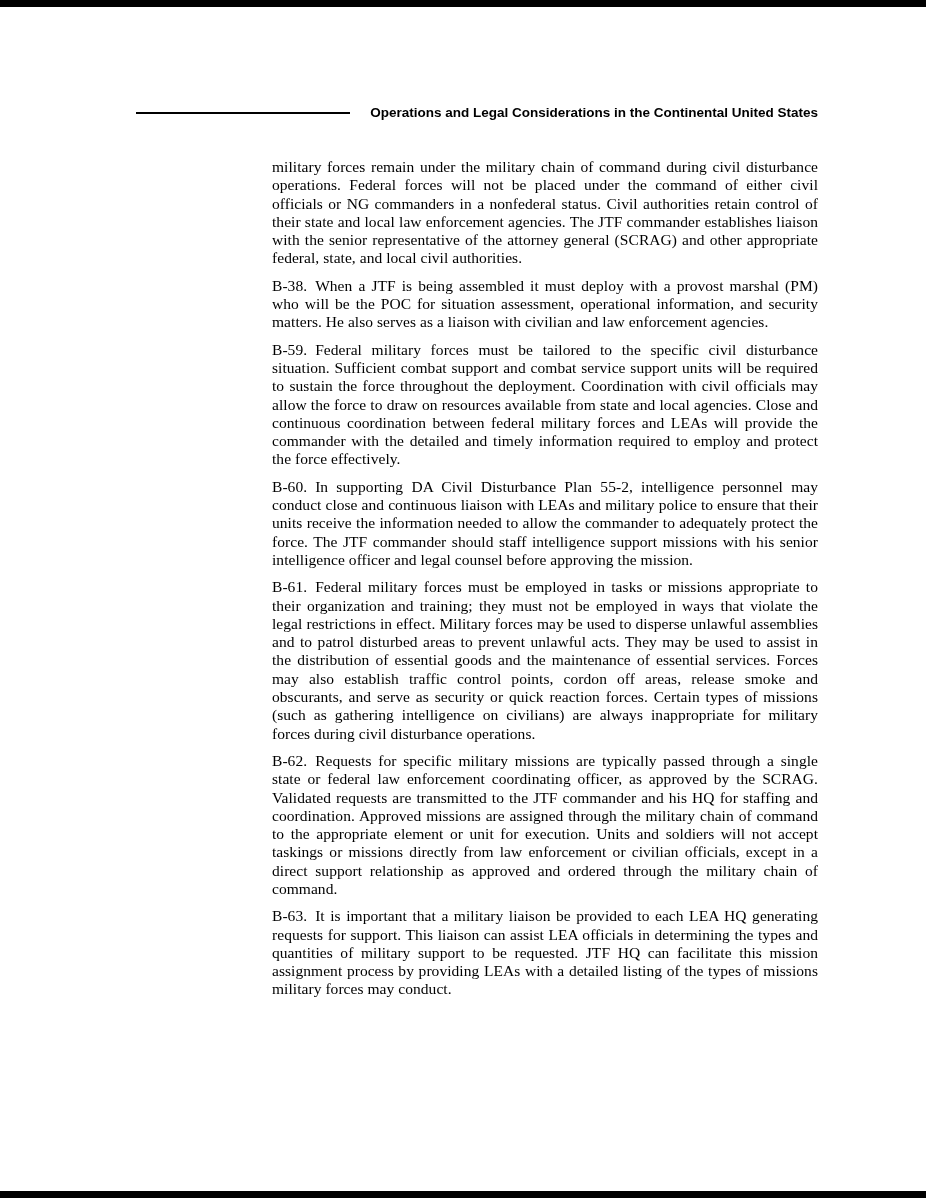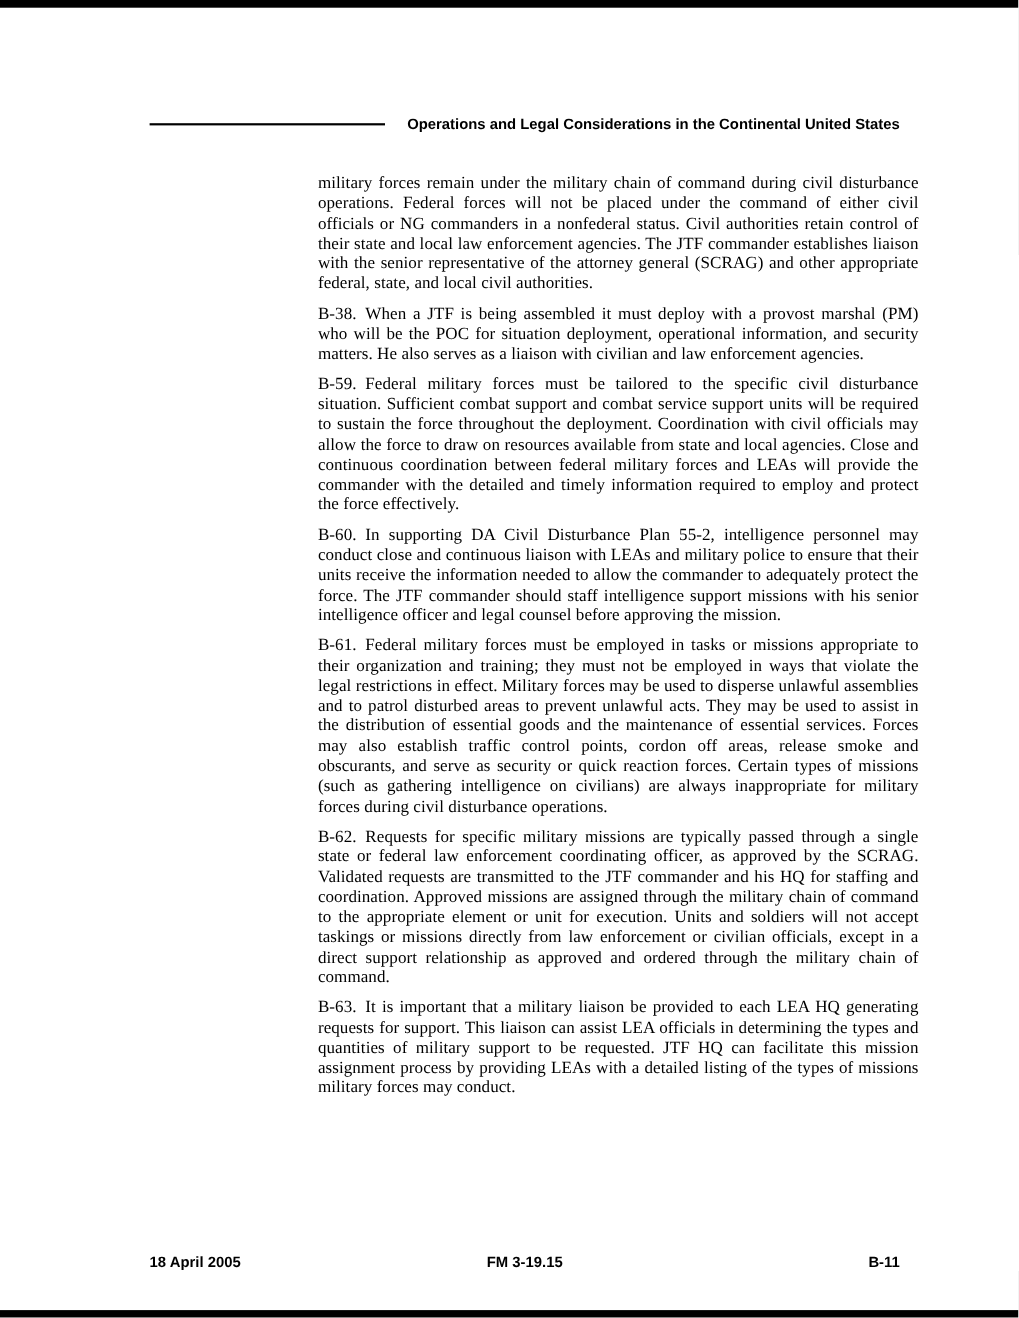--- a/index.html
+++ b/index.html
@@ -44,21 +44,20 @@
   .page-title {
     flex: 1 1 auto;
     text-align: right;
     white-space: nowrap;
   }
   .page-body {
     position: absolute;
     left: 272px;
     width: 546px;
     top: 158px;
-    margin-left: 17px;
   }
   .para {
     font-size: 15.5px;
     line-height: 18.3px;
     text-align: justify;
     margin-bottom: 9px;
     letter-spacing: 0.05px;
   }
   .para-label { margin-right: 8px; }
   .italic { }
@@ -84,29 +83,24 @@
 
   <div class="scan-edge top"></div>
 
   <div class="page-header">
     <div class="header-rule"></div>
     <div class="page-title">Operations and Legal Considerations in the Continental United States</div>
   </div>
 
   <div class="page-body">
       <p class="para"><span>military forces remain under the military chain of command during civil disturbance operations. Federal forces will not be placed under the command of either civil officials or NG commanders in a nonfederal status. Civil authorities retain control of their state and local law enforcement agencies. The JTF commander establishes liaison with the senior representative of the attorney general (SCRAG) and other appropriate federal, state, and local civil authorities.</span></p>
-      <p class="para"><span class="para-label">B-38.</span><span>When a JTF is being assembled it must deploy with a provost marshal (PM) who will be the POC for situation deployment, operational information, and security matters. He also serves as a liaison with civilian and law enforcement agencies.</span></p>
+      <p class="para"><span class="para-label">B-38.</span><span>When a JTF is being assembled it must deploy with a provost marshal (PM) who will be the POC for situation assessment, operational information, and security matters. He also serves as a liaison with civilian and law enforcement agencies.</span></p>
       <p class="para"><span class="para-label">B-59.</span><span>Federal military forces must be tailored to the specific civil disturbance situation. Sufficient combat support and combat service support units will be required to sustain the force throughout the deployment. Coordination with civil officials may allow the force to draw on resources available from state and local agencies. Close and continuous coordination between federal military forces and LEAs will provide the commander with the detailed and timely information required to employ and protect the force effectively.</span></p>
       <p class="para"><span class="para-label">B-60.</span><span>In supporting </span><span class="italic">DA Civil Disturbance Plan 55-2,</span><span> intelligence personnel may conduct close and continuous liaison with LEAs and military police to ensure that their units receive the information needed to allow the commander to adequately protect the force. The JTF commander should staff intelligence support missions with his senior intelligence officer and legal counsel before approving the mission.</span></p>
       <p class="para"><span class="para-label">B-61.</span><span>Federal military forces must be employed in tasks or missions appropriate to their organization and training; they must not be employed in ways that violate the legal restrictions in effect. Military forces may be used to disperse unlawful assemblies and to patrol disturbed areas to prevent unlawful acts. They may be used to assist in the distribution of essential goods and the maintenance of essential services. Forces may also establish traffic control points, cordon off areas, release smoke and obscurants, and serve as security or quick reaction forces. Certain types of missions (such as gathering intelligence on civilians) are always inappropriate for military forces during civil disturbance operations.</span></p>
       <p class="para"><span class="para-label">B-62.</span><span>Requests for specific military missions are typically passed through a single state or federal law enforcement coordinating officer, as approved by the SCRAG. Validated requests are transmitted to the JTF commander and his HQ for staffing and coordination. Approved missions are assigned through the military chain of command to the appropriate element or unit for execution. Units and soldiers will not accept taskings or missions directly from law enforcement or civilian officials, except in a direct support relationship as approved and ordered through the military chain of command.</span></p>
       <p class="para"><span class="para-label">B-63.</span><span>It is important that a military liaison be provided to each LEA HQ generating requests for support. This liaison can assist LEA officials in determining the types and quantities of military support to be requested. JTF HQ can facilitate this mission assignment process by providing LEAs with a detailed listing of the types of missions military forces may conduct.</span></p>
     </div>
 
-  <div class="page-footer">
-    <div class="footer-left">18 April 2005</div>
-    <div class="footer-center">FM 3-19.15</div>
-    <div class="footer-right">B-11</div>
-  </div>
 
   <div class="scan-edge bottom"></div>
 
 </div>
 
 </body></html>

